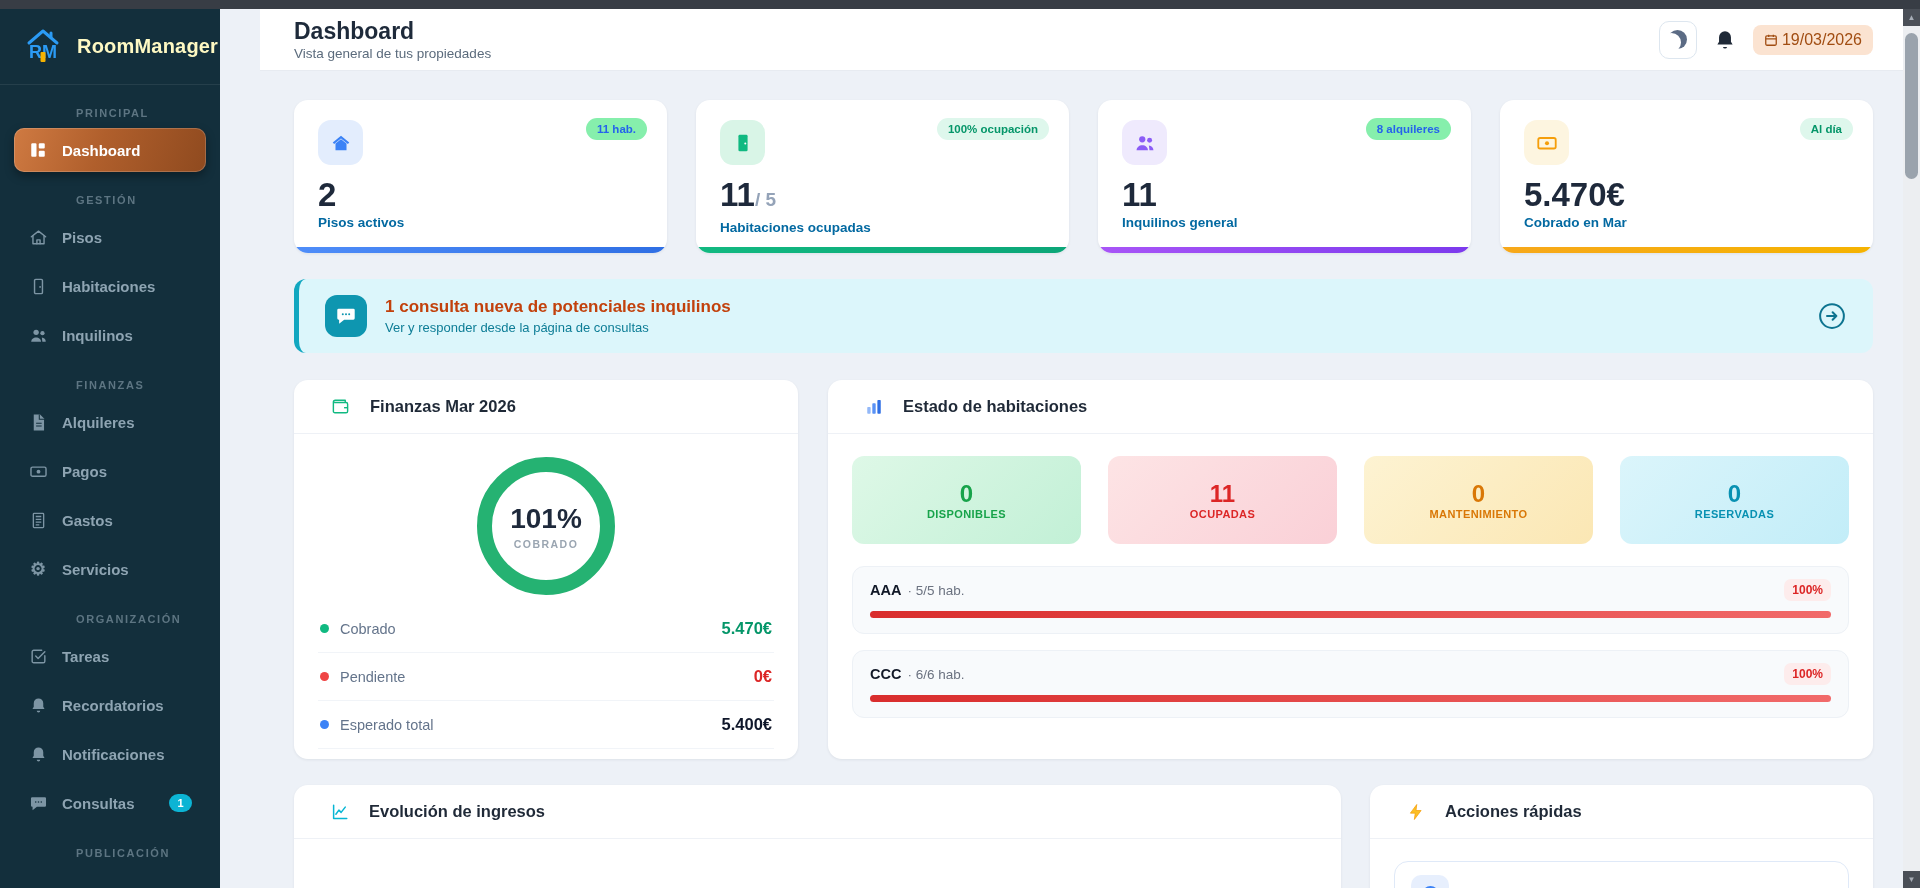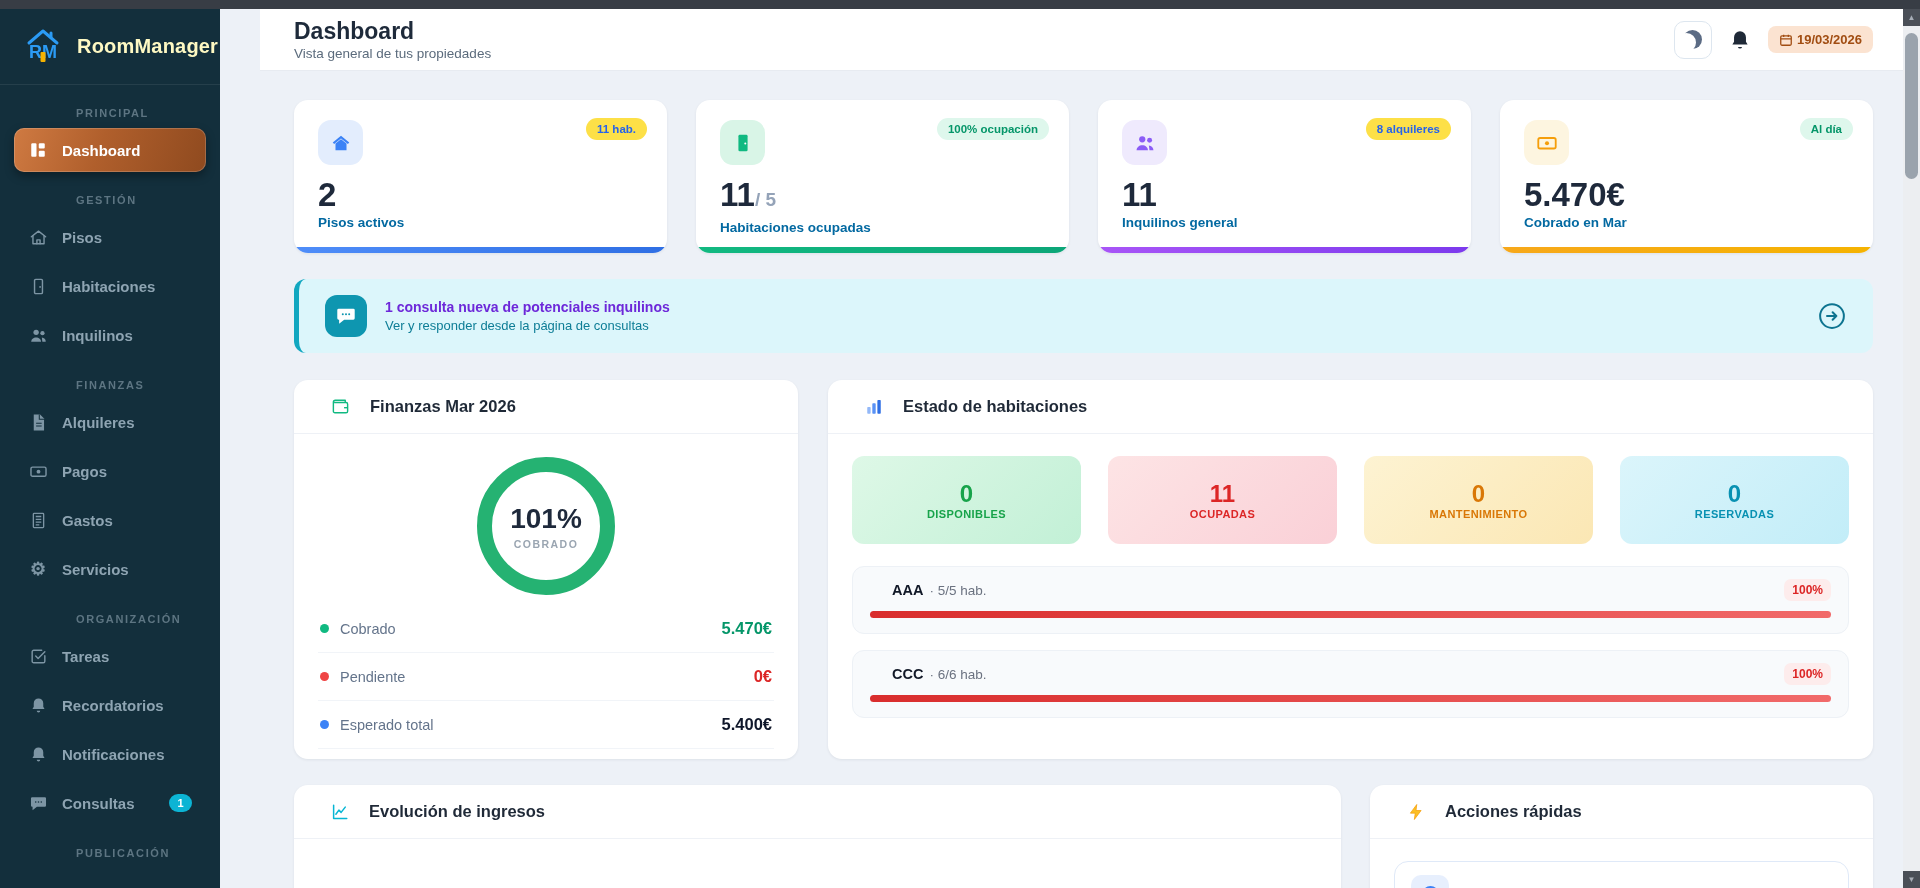--- a/index.html
+++ b/index.html
@@ -35,47 +35,47 @@
   .header { position:absolute; left:260px; top:9px; width:1643px; height:62px; background:#fff;
             border-bottom:1px solid #e7ebf1; z-index:30; display:flex; align-items:center; }
   .header-titles { padding-left:34px; }
   .page-title { font-size:23px; font-weight:bold; color:#1e2a3a; line-height:26px; }
   .page-subtitle { font-size:13.5px; color:#5b6b7c; margin-top:2px; }
   .header-right { margin-left:auto; display:flex; align-items:center; gap:17px; padding-right:30px; }
   .moon-btn { width:38px; height:38px; border:1px solid #dde6ef; border-radius:10px; background:#fff;
               display:flex; align-items:center; justify-content:center; cursor:pointer; }
   .moon-shape { width:19px; height:19px; border-radius:50%; box-shadow:inset -6px 3px 0 0 #5b6b84; }
   .bell-btn { background:none; border:none; cursor:pointer; }
-  .date-badge { background:#fbe3d1; color:#a14d12; font-weight:bold; font-size:13px; border-radius:8px;
+  .date-badge { background:#fbe3d1; color:#a14d12; font-weight:normal; font-size:16px; border-radius:8px;
                 padding:6px 11px; display:flex; align-items:center; gap:4px; }
 
   
   .main { position:absolute; left:260px; top:71px; width:1643px; height:817px; background:#edf1f7;
           overflow:hidden; padding:29px 30px 0 34px; }
   .card { background:#fff; border-radius:14px; box-shadow:0 1px 3px rgba(15,23,42,.07); position:relative; }
 
   .stats-row { display:grid; grid-template-columns:repeat(4,1fr); gap:29px; height:153px; margin-bottom:26px; }
   .stat-card { overflow:hidden; padding:20px 24px; }
   .stat-icon { width:45px; height:45px; border-radius:13px; display:flex; align-items:center; justify-content:center; }
   .stat-badge { position:absolute; top:18px; right:20px; font-size:11.5px; font-weight:bold;
                 border-radius:11px; padding:5px 11px; }
   .stat-value { font-size:33px; font-weight:bold; color:#1e293b; margin-top:13px; line-height:34px; }
   .stat-value .suffix { font-size:19px; color:#94a3b8; font-weight:bold; }
   .stat-label { font-size:13.5px; color:#0369a1; font-weight:600; margin-top:3px; }
   .accent-bar { position:absolute; left:0; right:0; bottom:0; height:6px; }
 
   .bg-blue-l{background:#e3edfd;} .bg-green-l{background:#d9f5e7;} .bg-purple-l{background:#efeafd;} .bg-amber-l{background:#fdf5e0;}
-  .pill-blue{background:#fde047;color:#2563eb;} .pill-green{background:#def7ec;color:#059669;}
+  .pill-blue{background:#86efac;color:#2563eb;} .pill-green{background:#def7ec;color:#059669;}
 
   
   .banner { height:74px; margin-bottom:27px; background:#dcf6fb; border-left:5px solid #12a7c0;
             border-radius:12px; display:flex; align-items:center; padding:0 26px; gap:18px; }
   .banner-icon { width:42px; height:42px; border-radius:12px; background:#0e96b0; display:flex;
                  align-items:center; justify-content:center; }
-  .banner-title { font-size:14px; font-weight:bold; color:#6d28d9; }
+  .banner-title { font-size:17px; font-weight:bold; color:#c2410c; }
   .banner-sub { font-size:13px; color:#0d7d96; margin-top:3px; }
   .banner-arrow { margin-left:auto; cursor:pointer; }
 
   
   .mid-row { display:grid; grid-template-columns:504px 1fr; gap:30px; height:379px; margin-bottom:26px; }
   .card-head { display:flex; align-items:center; gap:20px; padding:17px 37px; border-bottom:1px solid #eef1f6; }
   .card-title { font-size:16.5px; font-weight:bold; color:#1f2937; }
 
   .donut-wrap { display:flex; justify-content:center; padding-top:23px; }
   .donut { width:138px; height:138px; border-radius:50%; border:15px solid #25b272; display:flex;
@@ -95,21 +95,21 @@
   .tile-num { font-size:24px; font-weight:bold; }
   .tile-label { font-size:11px; font-weight:bold; letter-spacing:.4px; }
   .tile.green { background:linear-gradient(135deg,#def8e7,#c2f0d6); color:#17a34a; }
   .tile.red   { background:linear-gradient(135deg,#fde4e5,#fad0d7); color:#dc2626; }
   .tile.amber { background:linear-gradient(135deg,#fdf3d2,#fbe7b4); color:#d97706; }
   .tile.cyan  { background:linear-gradient(135deg,#dbf5fb,#c2edf8); color:#0891b2; }
 
   .props { padding:22px 24px 0; }
   .prop { background:#f8fafc; border:1px solid #edf1f6; border-radius:12px; padding:12px 17px 15px; margin-bottom:16px; }
   .prop-head { display:flex; align-items:center; }
-  .prop-name { font-size:14.5px; font-weight:bold; color:#111827;margin-left:22px; }
+  .prop-name { font-size:14.5px; font-weight:bold; color:#111827; }
   .prop-meta { font-size:13.5px; color:#6b7280; margin-left:6px; }
   .prop-pct { margin-left:auto; background:#fdecec; color:#dc2626; font-size:12px; font-weight:bold;
               padding:4px 8px; border-radius:7px; }
   .prop-bar { margin-top:10px; height:7px; border-radius:4px; width:100%;
               background:linear-gradient(90deg,#d92d2d,#f16a6a); }
 
   
   .bottom-row { display:grid; grid-template-columns:1fr 503px; gap:29px; height:240px; }
   .qa-item { margin:22px 24px 0; border:1.5px solid #dfe9f8; border-radius:14px; padding:13px 16px;
              display:flex; align-items:center; gap:13px; cursor:pointer; }

